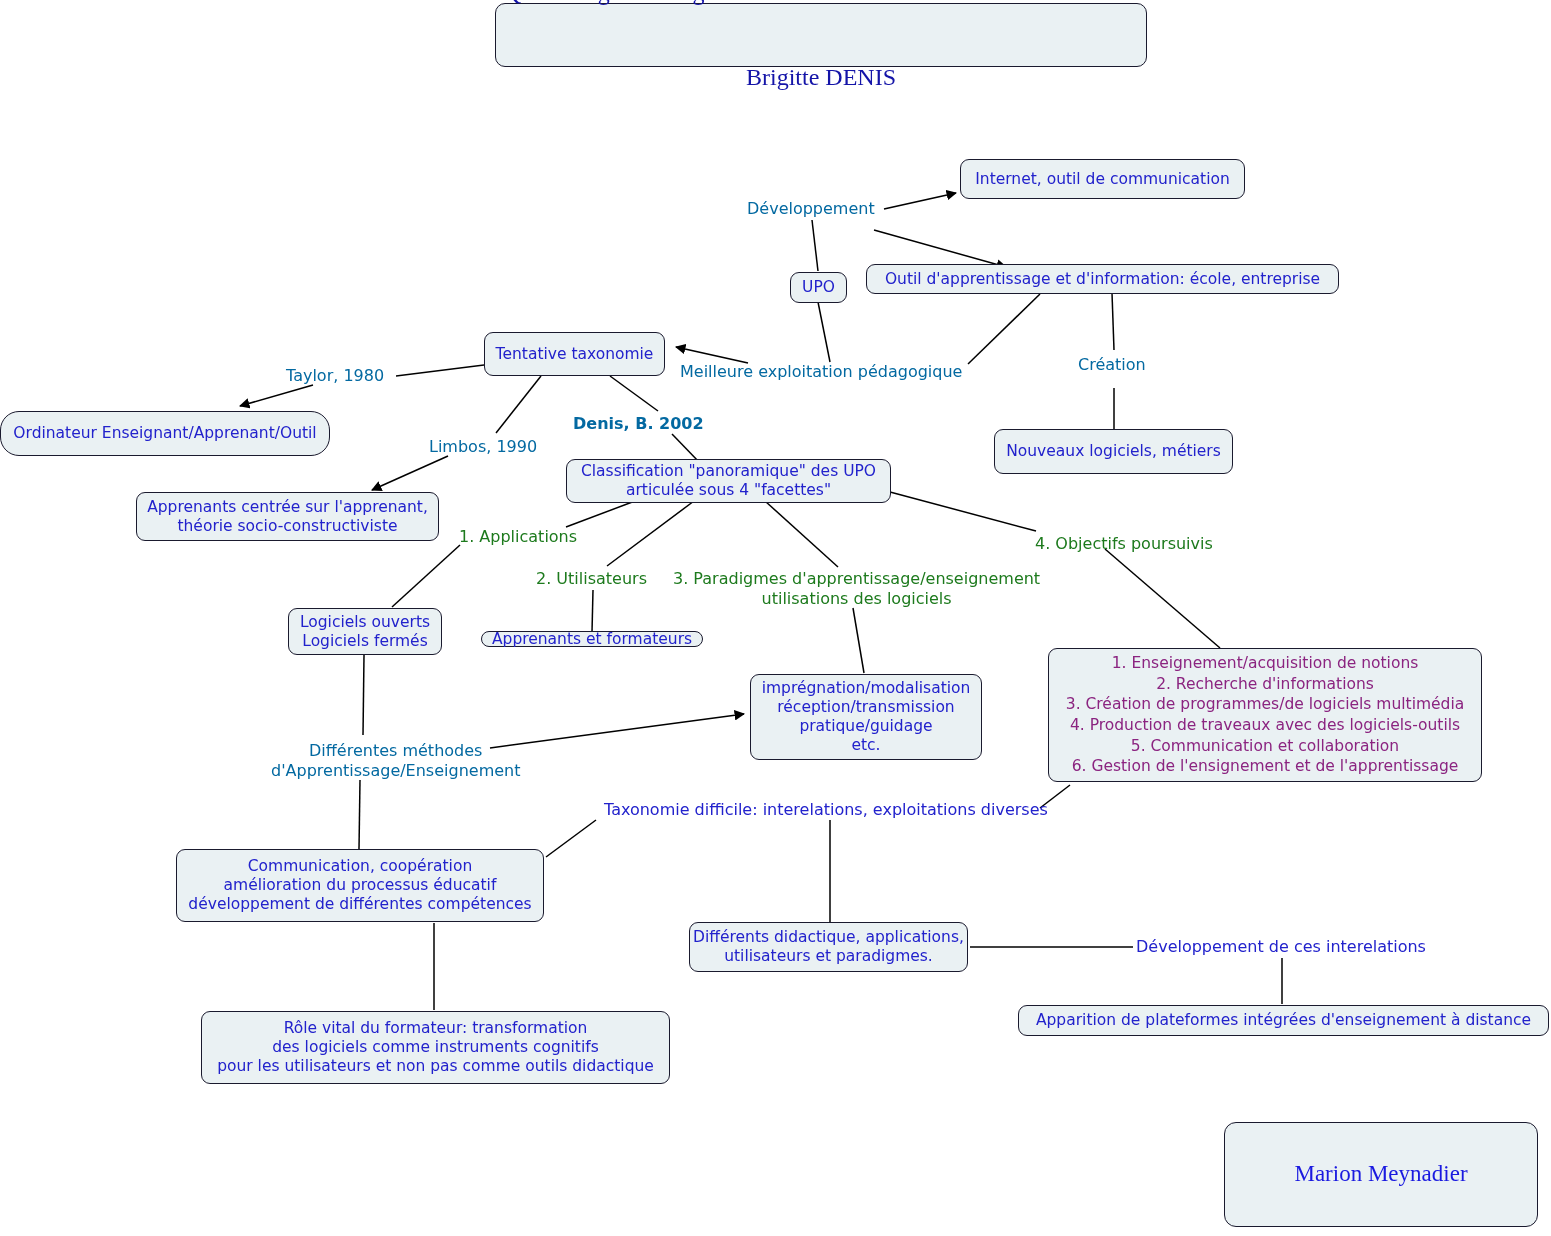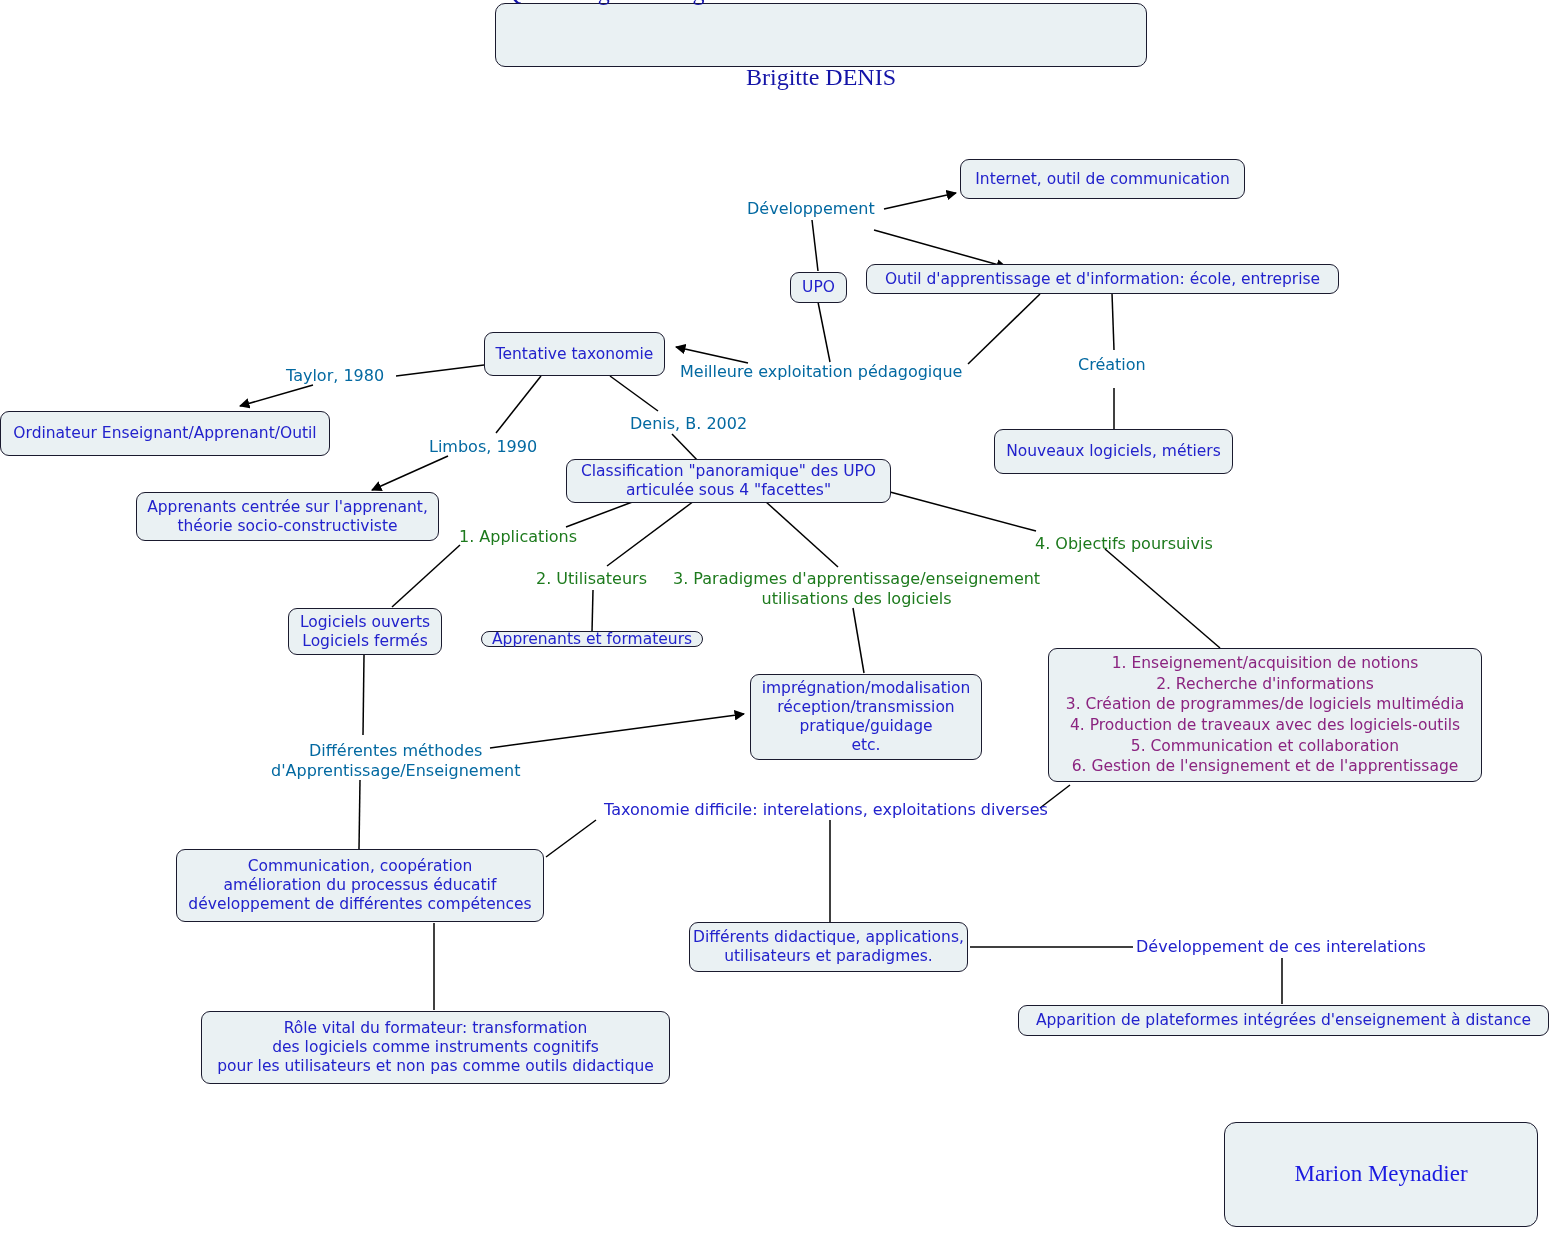--- a/index.html
+++ b/index.html
@@ -168,21 +168,21 @@
   </div>
 
   <div class="node" style="left:960px; top:159px; width:285px; height:40px;">Internet, outil de communication</div>
 
   <div class="node" style="left:790px; top:272px; width:57px; height:31px;">UPO</div>
 
   <div class="node" style="left:866px; top:264px; width:473px; height:30px;">Outil d'apprentissage et d'information: école, entreprise</div>
 
   <div class="node" style="left:484px; top:332px; width:181px; height:44px;">Tentative taxonomie</div>
 
-  <div class="node" style="left:0px; top:411px; width:330px; height:45px;">Ordinateur Enseignant/Apprenant/Outil</div>
+  <div class="node" style="left:0px; top:411px; width:330px; height:45px;border-radius:19px;">Ordinateur Enseignant/Apprenant/Outil</div>
 
   <div class="node" style="left:994px; top:429px; width:239px; height:45px;">Nouveaux logiciels, métiers</div>
 
   <div class="node" style="left:136px; top:492px; width:303px; height:49px;">Apprenants centrée sur l'apprenant,
 théorie socio-constructiviste</div>
 
   <div class="node" style="left:566px; top:459px; width:325px; height:44px;">Classification "panoramique" des UPO
 articulée sous 4 "facettes"</div>
 
   <div class="node" style="left:288px; top:608px; width:154px; height:47px;">Logiciels ouverts
@@ -220,21 +220,21 @@
   <div class="label" style="left:747px; top:199px;">Développement</div>
 
   <div class="label" style="left:680px; top:362px;">Meilleure exploitation pédagogique</div>
 
   <div class="label" style="left:1078px; top:355px;">Création</div>
 
   <div class="label" style="left:286px; top:366px;">Taylor, 1980</div>
 
   <div class="label" style="left:429px; top:437px;">Limbos, 1990</div>
 
-  <div class="label" style="left:630px; top:414px;">Denis, B. 2002</div>
+  <div class="label" style="left:573px; top:414px;font-weight:bold;">Denis, B. 2002</div>
 
   <div class="label green" style="left:459px; top:527px;">1. Applications</div>
 
   <div class="label green" style="left:536px; top:569px;">2. Utilisateurs</div>
 
   <div class="label green center" style="left:673px; top:569px;">3. Paradigmes d'apprentissage/enseignement
 utilisations des logiciels</div>
 
   <div class="label green" style="left:1035px; top:534px;">4. Objectifs poursuivis</div>
 

